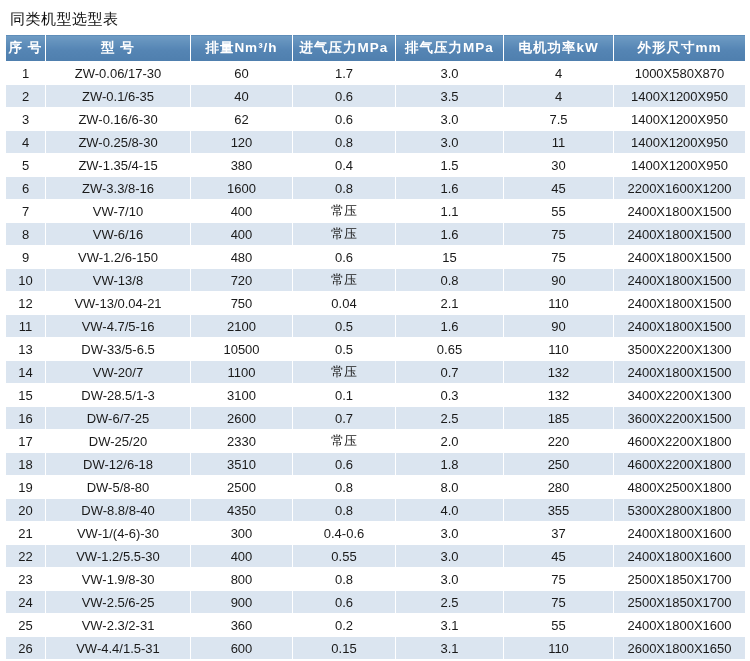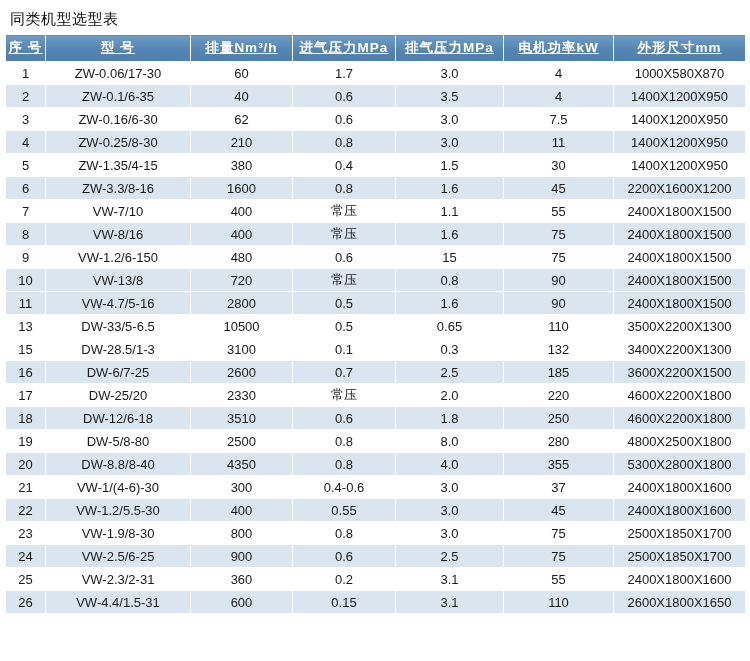--- a/index.html
+++ b/index.html
@@ -52,21 +52,20 @@
     background: #5b8bb8;
     background: linear-gradient(180deg, #6f9cc4 0%, #5585b4 55%, #4f7fae 100%);
     color: #ffffff;
     font-weight: bold;
     font-size: 13.5px;
     height: 26px;
     border: 1px solid #ffffff;
     letter-spacing: 1px;
     text-align: center;
     padding: 0 2px;
-    text-decoration: underline;
   }
   table.spec td {
     height: 22px;
     border: 1px solid #ffffff;
     text-align: center;
     padding: 0 2px;
     font-size: 13px;
     white-space: nowrap;
     overflow: hidden;
   }
@@ -127,21 +126,21 @@
           <td>ZW-0.16/6-30</td>
           <td>62</td>
           <td>0.6</td>
           <td>3.0</td>
           <td>7.5</td>
           <td>1400X1200X950</td>
         </tr>
         <tr class="even">
           <td>4</td>
           <td>ZW-0.25/8-30</td>
-          <td>210</td>
+          <td>120</td>
           <td>0.8</td>
           <td>3.0</td>
           <td>11</td>
           <td>1400X1200X950</td>
         </tr>
         <tr class="odd">
           <td>5</td>
           <td>ZW-1.35/4-15</td>
           <td>380</td>
           <td>0.4</td>
@@ -162,21 +161,21 @@
           <td>7</td>
           <td>VW-7/10</td>
           <td>400</td>
           <td>常压</td>
           <td>1.1</td>
           <td>55</td>
           <td>2400X1800X1500</td>
         </tr>
         <tr class="even">
           <td>8</td>
-          <td>VW-8/16</td>
+          <td>VW-6/16</td>
           <td>400</td>
           <td>常压</td>
           <td>1.6</td>
           <td>75</td>
           <td>2400X1800X1500</td>
         </tr>
         <tr class="odd">
           <td>9</td>
           <td>VW-1.2/6-150</td>
           <td>480</td>
@@ -187,38 +186,56 @@
         </tr>
         <tr class="even">
           <td>10</td>
           <td>VW-13/8</td>
           <td>720</td>
           <td>常压</td>
           <td>0.8</td>
           <td>90</td>
           <td>2400X1800X1500</td>
         </tr>
+        <tr class="odd">
+          <td>12</td>
+          <td>VW-13/0.04-21</td>
+          <td>750</td>
+          <td>0.04</td>
+          <td>2.1</td>
+          <td>110</td>
+          <td>2400X1800X1500</td>
+        </tr>
         <tr class="even">
           <td>11</td>
           <td>VW-4.7/5-16</td>
-          <td>2800</td>
+          <td>2100</td>
           <td>0.5</td>
           <td>1.6</td>
           <td>90</td>
           <td>2400X1800X1500</td>
         </tr>
         <tr class="odd">
           <td>13</td>
           <td>DW-33/5-6.5</td>
           <td>10500</td>
           <td>0.5</td>
           <td>0.65</td>
           <td>110</td>
           <td>3500X2200X1300</td>
         </tr>
+        <tr class="even">
+          <td>14</td>
+          <td>VW-20/7</td>
+          <td>1100</td>
+          <td>常压</td>
+          <td>0.7</td>
+          <td>132</td>
+          <td>2400X1800X1500</td>
+        </tr>
         <tr class="odd">
           <td>15</td>
           <td>DW-28.5/1-3</td>
           <td>3100</td>
           <td>0.1</td>
           <td>0.3</td>
           <td>132</td>
           <td>3400X2200X1300</td>
         </tr>
         <tr class="even">

